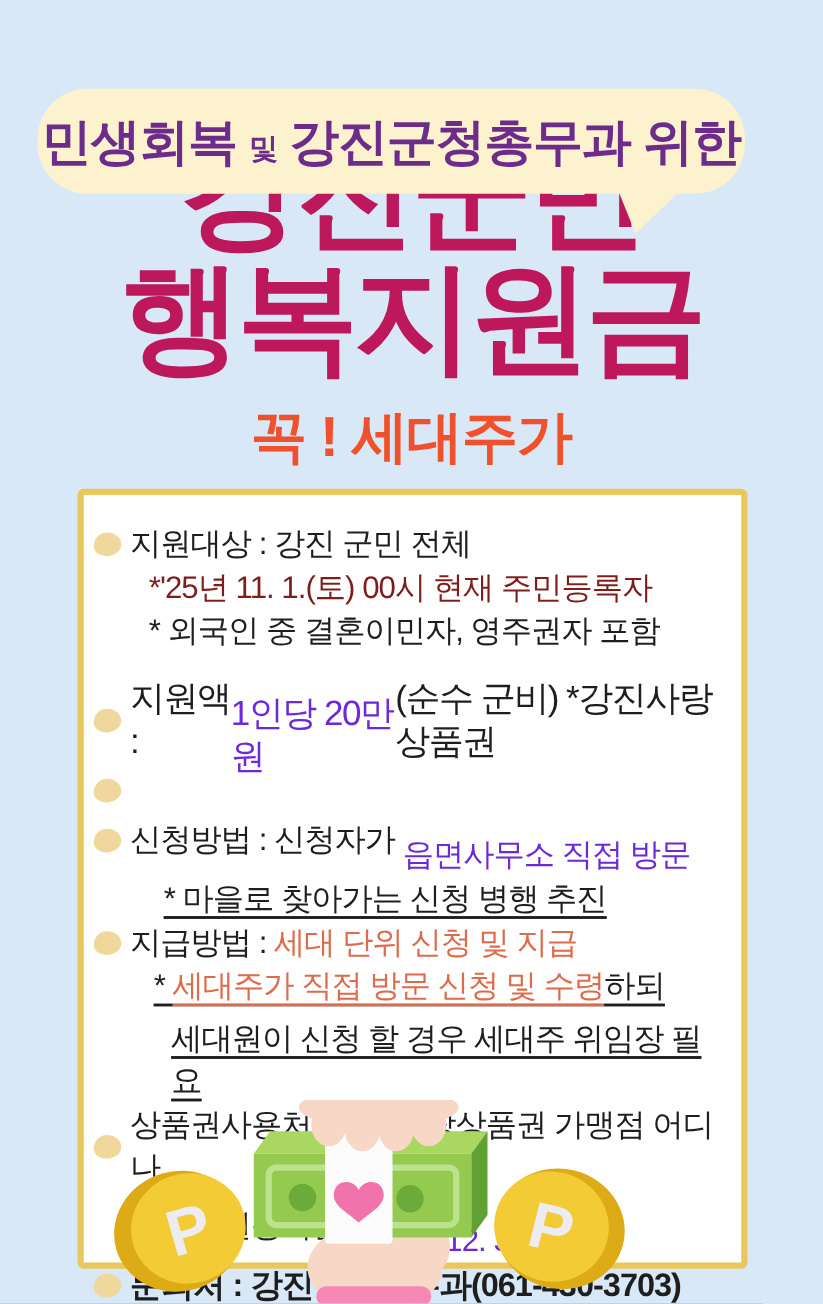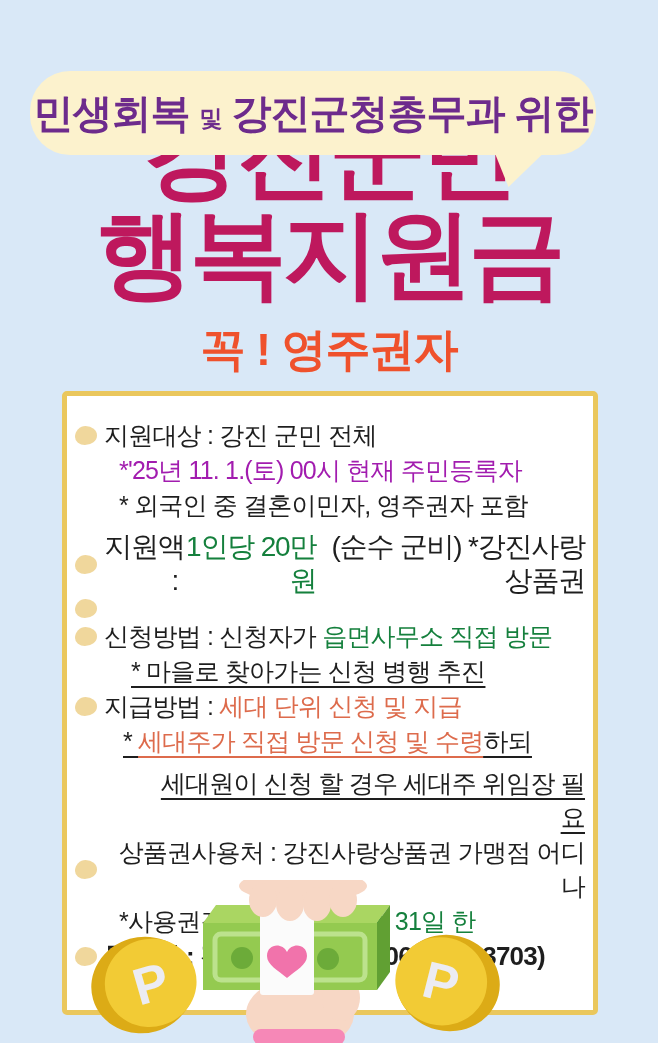--- a/index.html
+++ b/index.html
@@ -38,35 +38,35 @@
   
   .info-box{
     position:absolute;left:62px;top:391px;width:536px;height:624px;
     box-sizing:border-box;background:#ffffff;border:5px solid #eac75d;
     border-radius:5px;z-index:1;
   }
   .info-lines{padding:22px 8px 0 8px;}
   .line{
     display:flex;align-items:center;white-space:pre-wrap;
     font-size:25px;line-height:34px;color:#1e1e1e;
-    letter-spacing:-0.8px;font-weight:500;margin-bottom:1px;text-align:right;
+    letter-spacing:-0.8px;font-weight:500;margin-bottom:1px;
   }
   .line.tight{font-size:28px;letter-spacing:-1.2px;}
   .line.bold{font-weight:800;font-size:26px;}
   .line.gap-top{margin-top:8px;}
   .indent1{padding-left:44px;}
   .indent2{padding-left:56px;}
   .indent3{padding-left:48px;}
   .indent4{padding-left:62px;}
   .bullet{
     flex:0 0 auto;width:22px;height:19px;margin-right:7px;
     background:#f0d79c;border-radius:48% 52% 55% 45% / 58% 50% 50% 42%;
   }
-  .c-brick{color:#a21caf;}
-  .c-purple{color:#15803d;}
+  .c-brick{color:#7f1d1d;}
+  .c-purple{color:#6d28d9;margin-top:24px;}
   .c-orange{color:#dd6b4c;}
   .ul{
     text-decoration:underline;
     text-underline-offset:6px;
     text-decoration-thickness:2px;
     display:inline;
   }
   .ul span{text-decoration:inherit;}
   
   .illu{position:absolute;left:85px;top:880px;width:490px;height:163px;z-index:5;}
@@ -83,21 +83,21 @@
       <span class="banner-small">및</span>
       <span>강진군청총무과 위한</span>
     </div>
   </div>
 
   <div class="title">
     <div>강진군민</div>
     <div>행복지원금</div>
   </div>
 
-  <div class="subtitle">꼭 ! 영주권자</div>
+  <div class="subtitle">꼭 ! 세대주가</div>
 
   <div class="info-box">
     <div class="info-lines">
 
       <div class="line">
         <span class="bullet"></span>
         <span>지원대상 : 강진 군민 전체</span>
       </div>
 
       <div class="line indent1 c-brick">

